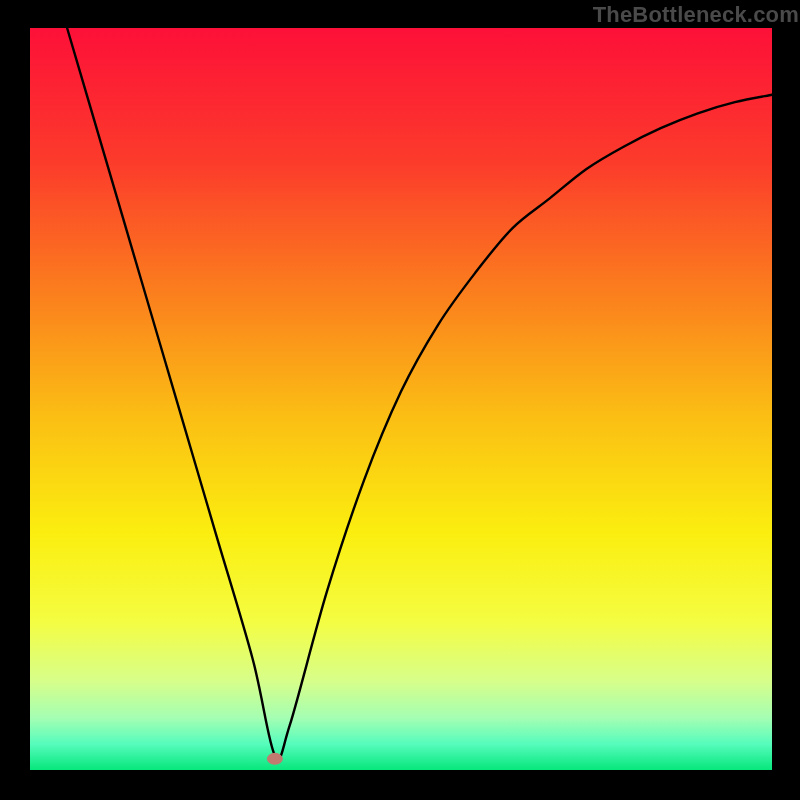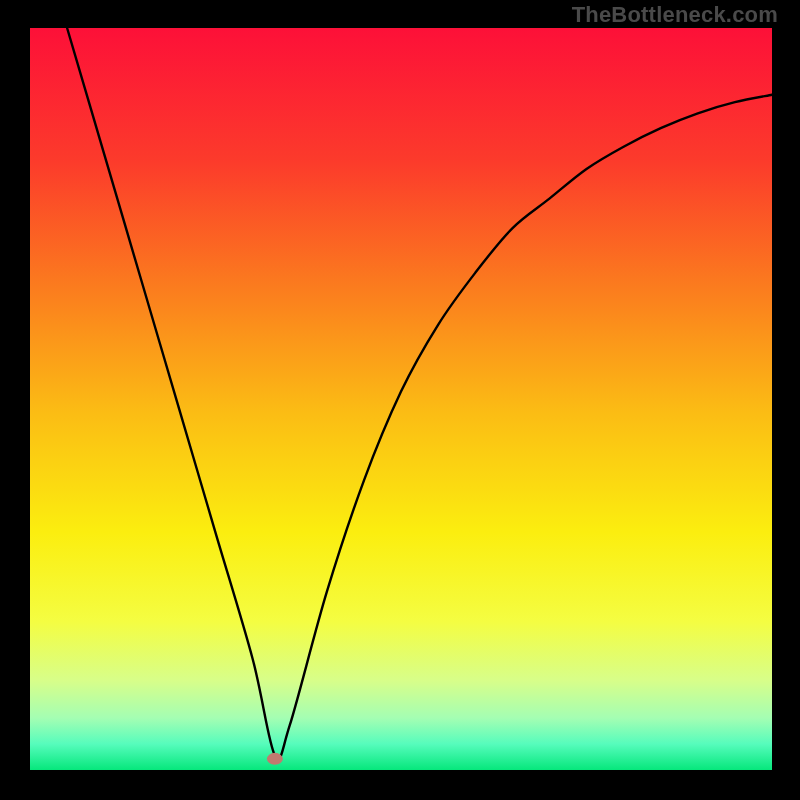--- a/index.html
+++ b/index.html
@@ -13,21 +13,21 @@
   }
   .frame {
     position: relative;
     width: 800px;
     height: 800px;
     background: #000;
   }
   .watermark {
     position: absolute;
     top: 2px;
-    right: 22px;
+    right: 1px;
     color: #4a4a4a;
     font-size: 22px;
     font-weight: 600;
     letter-spacing: 0.2px;
     z-index: 5;
   }
   svg {
     position: absolute;
     top: 0;
     left: 0;

